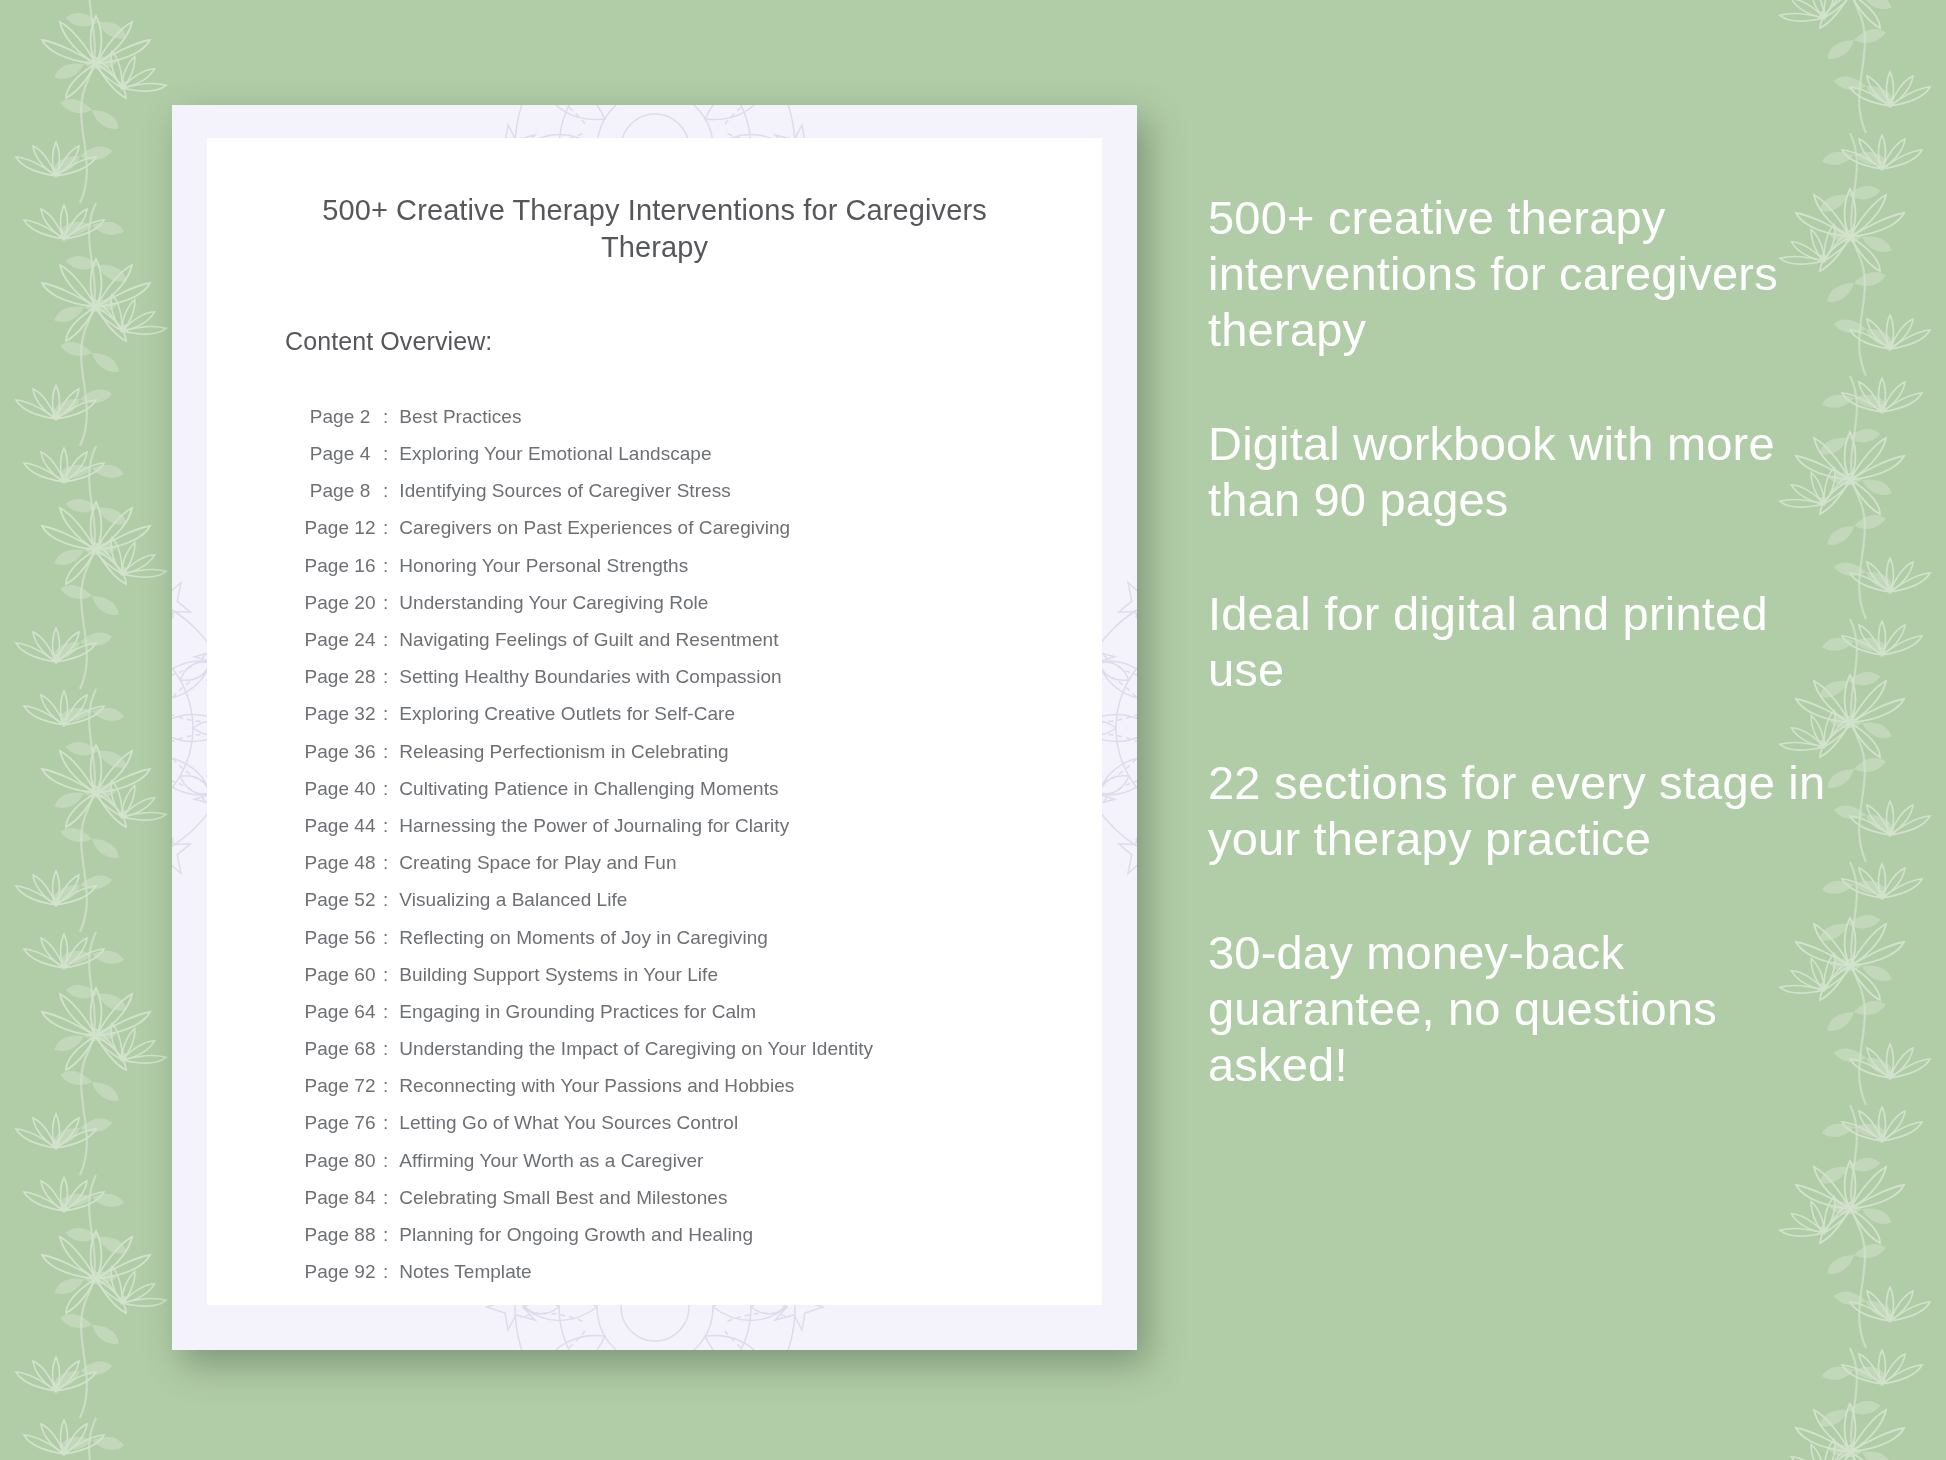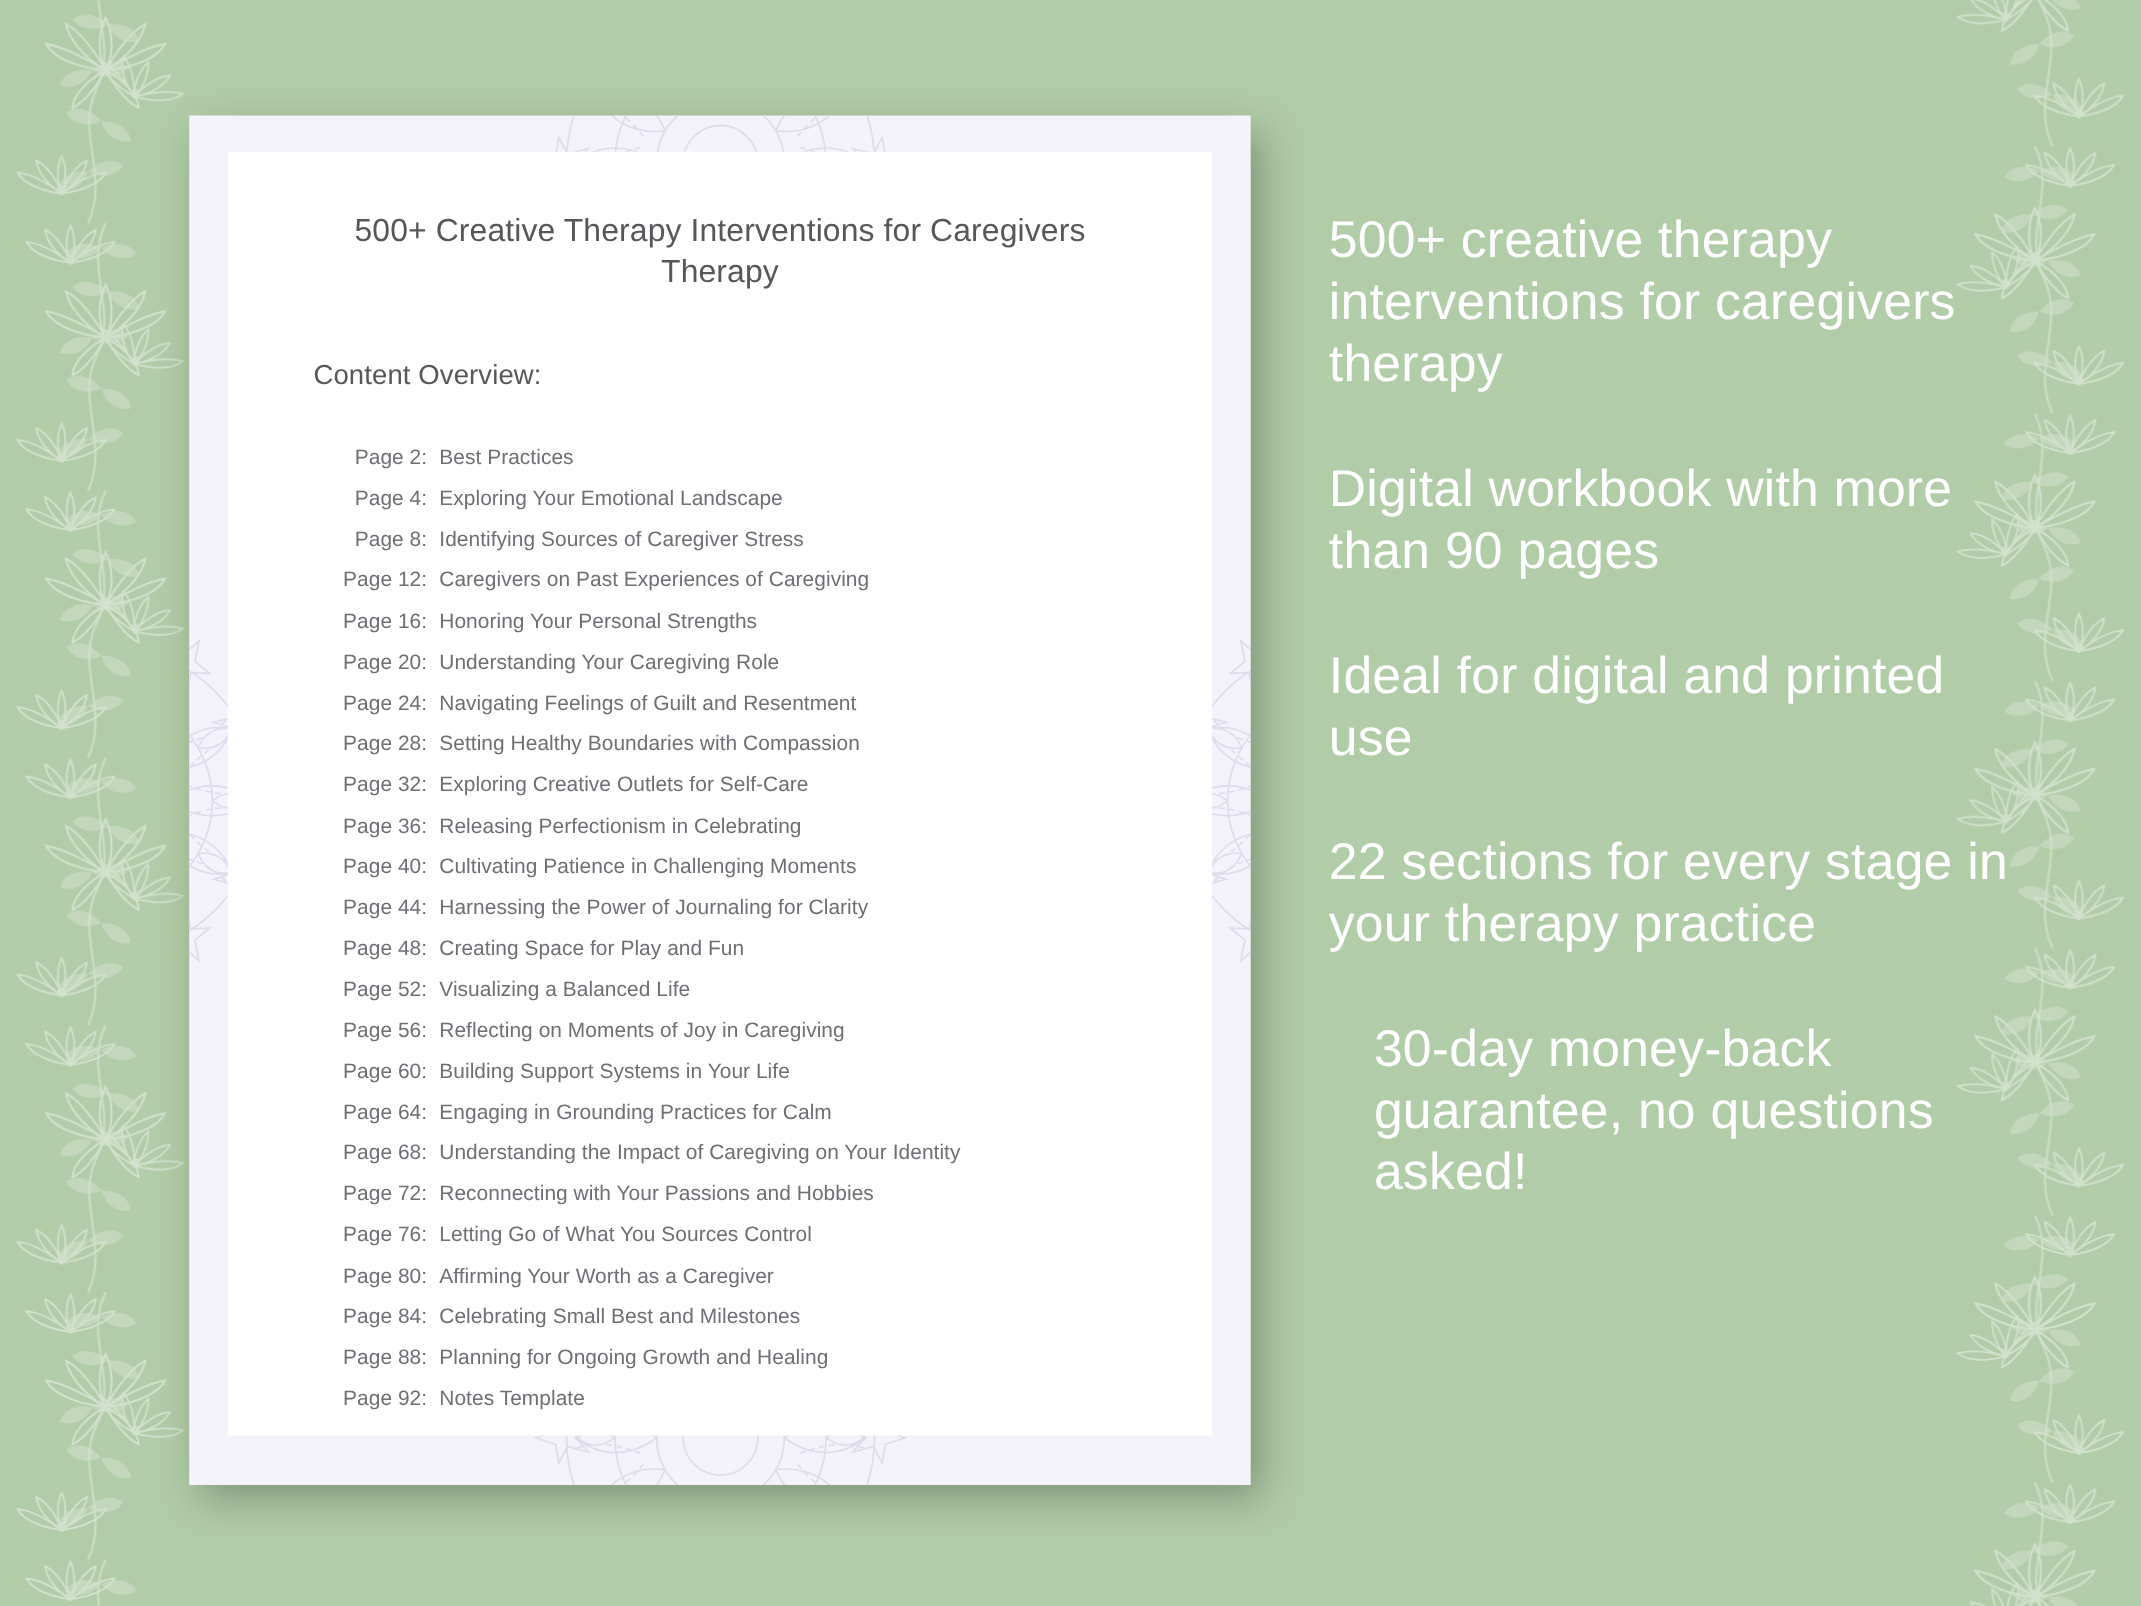--- a/index.html
+++ b/index.html
@@ -102,21 +102,21 @@
     color: #6c6f73;
     line-height: 1;
     padding: 9.1px 0;
     letter-spacing: 0.05px;
     white-space: nowrap;
   }
 
   .toc-page {
     flex: 0 0 auto;
     width: 86px;
-    text-align: right;
+    text-align: center;
   }
 
   .toc-colon {
     flex: 0 0 auto;
     padding-right: 11px;
   }
 
   .toc-title {
     flex: 0 1 auto;
     text-align: center;
@@ -131,21 +131,21 @@
   }
 
   .promo-block {
     color: #ffffff;
     font-size: 47px;
     font-weight: 400;
     line-height: 1.19;
     letter-spacing: 0.2px;
     margin-bottom: 58px;
   }
-  .promo-block:last-child { margin-bottom: 0; margin-left: 41px; }
+  .promo-block:last-child { margin-bottom: 0; }
 </style>
 </head>
 <body>
 
 <div class="floral-band left">
   <svg viewBox="0 0 190 1460" preserveAspectRatio="none" xmlns="http://www.w3.org/2000/svg">
     <defs>
       <g id="lotus">
         <path d="M0,0 C-6,-14 -3,-28 0,-34 C3,-28 6,-14 0,0 Z" fill="none" stroke="#ffffff" stroke-width="1.6"></path>
         <path d="M0,0 C-16,-10 -22,-22 -23,-30 C-14,-26 -5,-14 0,0 Z" fill="none" stroke="#ffffff" stroke-width="1.6"></path>

